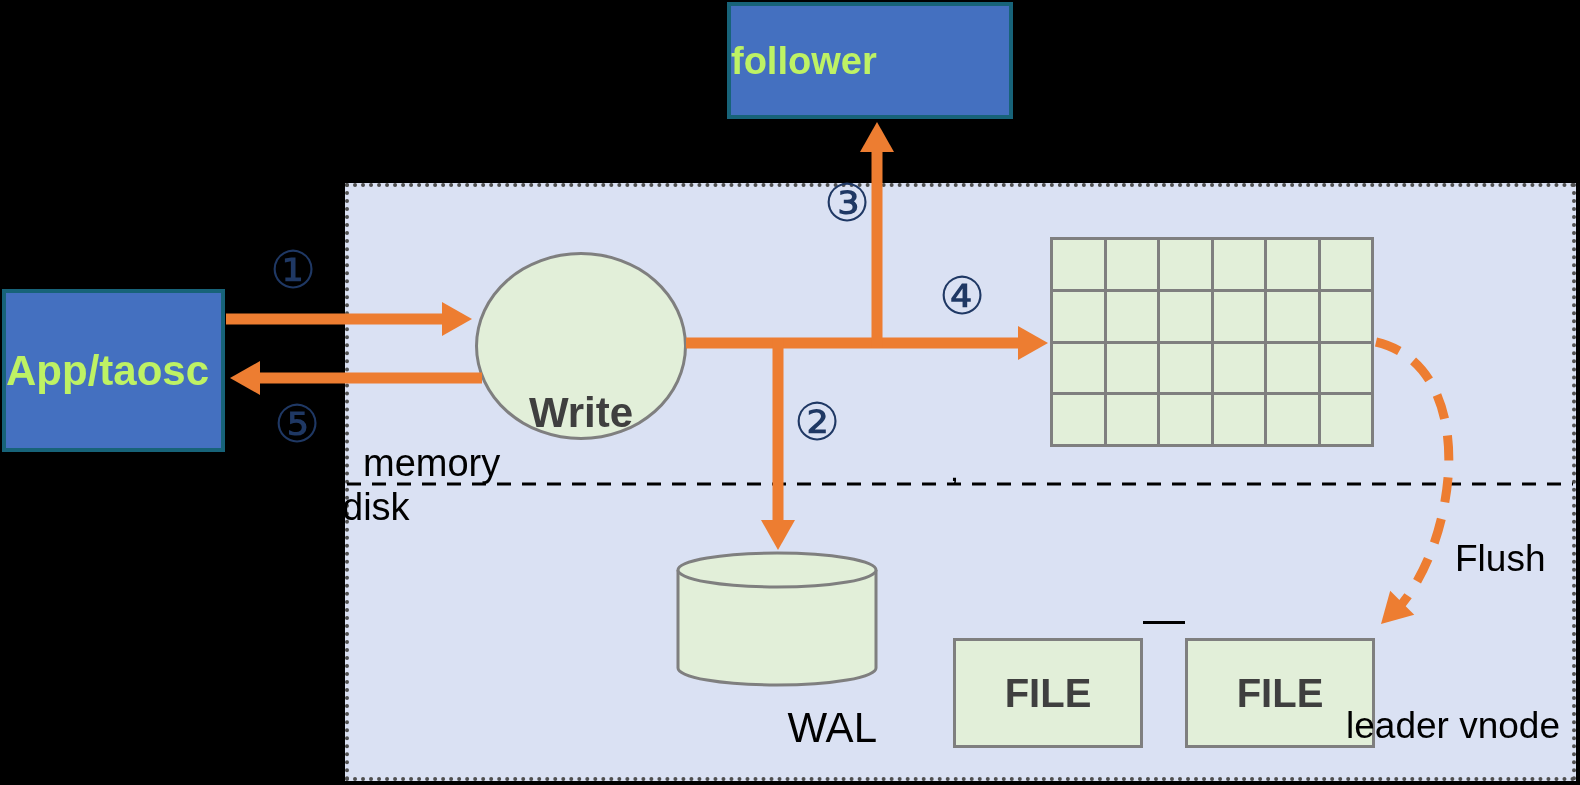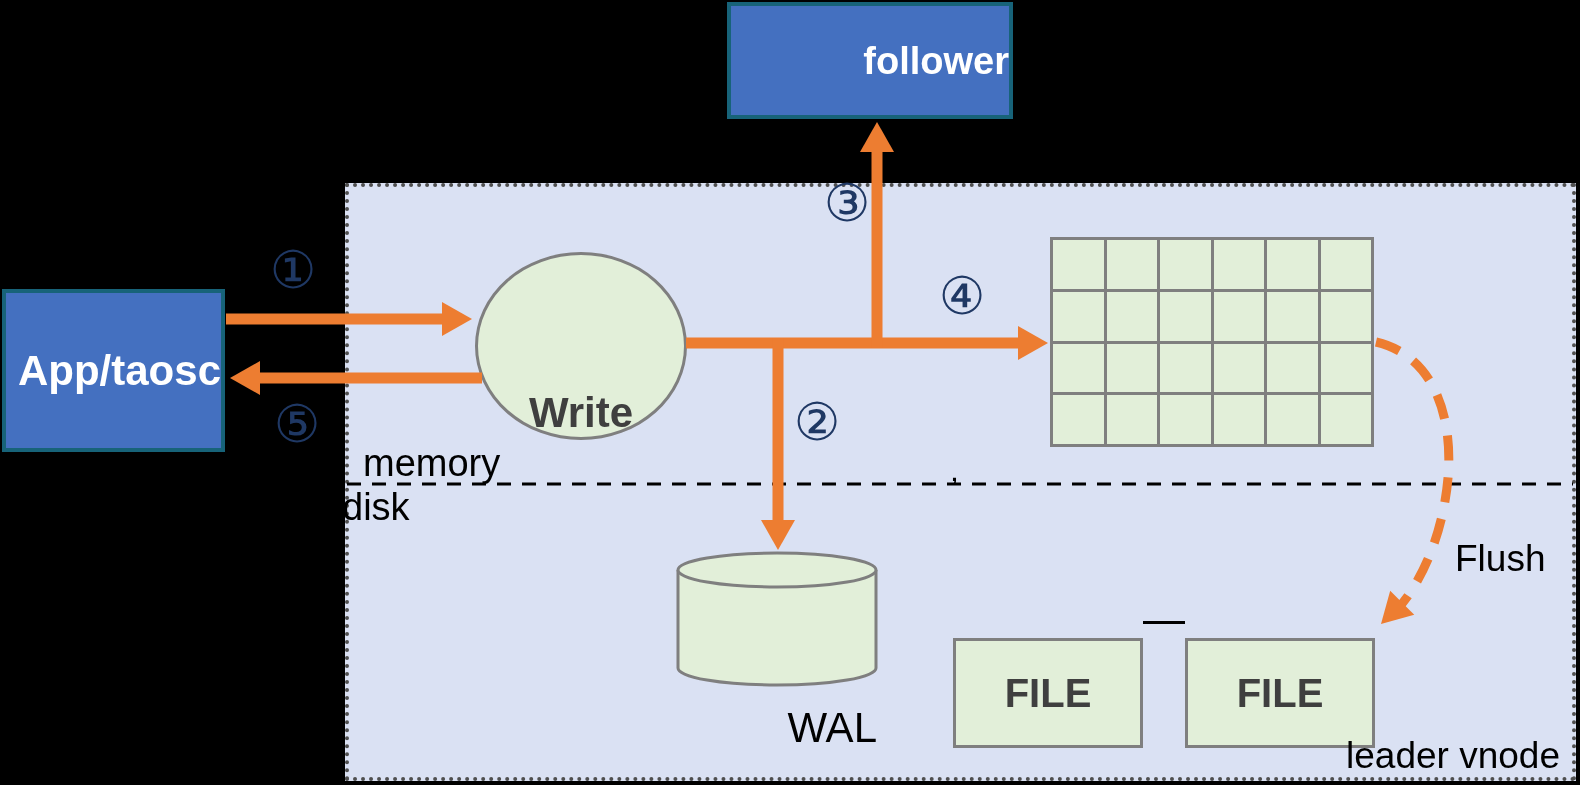--- a/index.html
+++ b/index.html
@@ -27,22 +27,22 @@
   .leader-region{
     position:absolute;left:345px;top:183px;width:1231px;height:598px;
     background:var(--region-fill);
     border:4px dotted #4f4f4f;
   }
   
   .blue-node{
     position:absolute;
     background:var(--node-blue);
     border:4px solid var(--node-blue-border);
-    color:#ffffff;font-weight:bold;
-    display:flex;flex-direction:column;align-items:flex-end;justify-content:center;
+    color:#bef264;font-weight:bold;
+    display:flex;flex-direction:column;align-items:flex-start;justify-content:center;
     text-align:center;
   }
   .follower-node{left:727px;top:2px;width:286px;height:117px;font-size:38px;line-height:46px;}
   .app-node{left:2px;top:289px;width:223px;height:163px;font-size:42px;}
   
   .write-circle{
     position:absolute;left:475px;top:252px;width:212px;height:188px;
     background:var(--node-green);
     border:3px solid var(--shape-border-gray);
     border-radius:50%;
@@ -72,21 +72,21 @@
     border-top:3px solid #000;
   }
   
   .wal-cylinder{position:absolute;left:675px;top:549px;width:204px;height:140px;}
   
   .plain-label{position:absolute;color:var(--text-black);font-size:38px;}
   .memory-label{left:363px;top:442px;}
   .disk-label{left:342px;top:486px;}
   .wal-label{left:677px;top:704px;width:200px;text-align:right;font-size:42px;}
   .flush-label{left:1455px;top:538px;font-size:37px;}
-  .leader-label{left:1290px;top:705px;width:270px;text-align:right;font-size:37px;margin-top:30px;}
+  .leader-label{left:1290px;top:705px;width:270px;text-align:right;font-size:37px;}
   .divider-comma{left:950px;top:452px;font-size:32px;}
   
   .step-num{
     position:absolute;width:60px;height:60px;
     color:var(--step-navy);
     font-size:52px;line-height:60px;text-align:center;
   }
   .step-1{left:263px;top:240px;}
   .step-2{left:787px;top:392px;}
   .step-3{left:817px;top:173px;}

